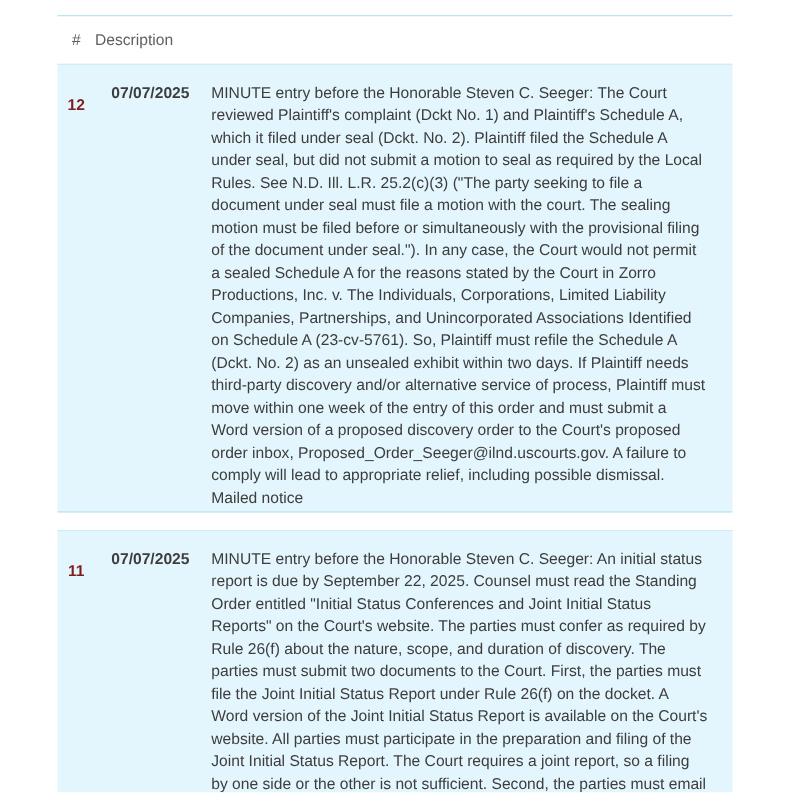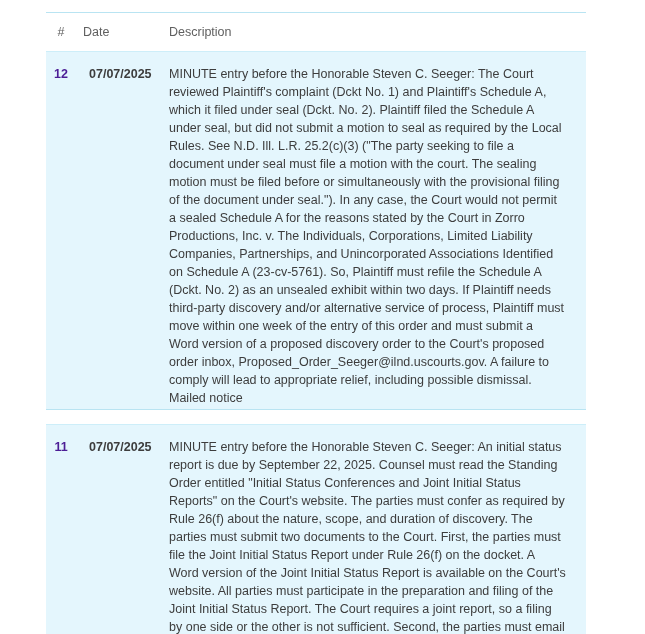--- a/index.html
+++ b/index.html
@@ -38,42 +38,42 @@
     display: grid;
     grid-template-columns: 30px 93px 1fr;
     background: #e4f6fd;
     border-top: 1px solid #cdeef9;
     border-bottom: 1px solid #b9e4f2;
     padding: 13px 0 2px 0;
     margin-bottom: 14px;
   }
   .cell-num {
     text-align: center;
-    color: #4c1d95;
+    color: #7f1d1d;
     font-weight: bold;
+    margin-top: 10px;
   }
   .cell-date {
     padding-left: 13px;
     white-space: nowrap;
     font-weight: bold;
   }
   .cell-desc {
     padding-right: 20px;
   }
 </style>
 </head>
 <body>
 
 <div class="page">
   <div class="docket-table">
     <div class="top-spacer"></div>
 
     <div class="thead">
       <div class="th-num">#</div>
-      <div class="th-date">Date</div>
       <div class="th-desc">Description</div>
     </div>
 
     <div class="row">
       <div class="cell-num">12</div>
       <div class="cell-date">07/07/2025</div>
       <div class="cell-desc">MINUTE entry before the Honorable Steven C. Seeger: The Court reviewed Plaintiff's complaint (Dckt No. 1) and Plaintiff's Schedule A, which it filed under seal (Dckt. No. 2). Plaintiff filed the Schedule A under seal, but did not submit a motion to seal as required by the Local Rules. See N.D. Ill. L.R. 25.2(c)(3) ("The party seeking to file a document under seal must file a motion with the court. The sealing motion must be filed before or simultaneously with the provisional filing of the document under seal."). In any case, the Court would not permit a sealed Schedule A for the reasons stated by the Court in Zorro Productions, Inc. v. The Individuals, Corporations, Limited Liability Companies, Partnerships, and Unincorporated Associations Identified on Schedule A (23-cv-5761). So, Plaintiff must refile the Schedule A (Dckt. No. 2) as an unsealed exhibit within two days. If Plaintiff needs third-party discovery and/or alternative service of process, Plaintiff must move within one week of the entry of this order and must submit a Word version of a proposed discovery order to the Court's proposed order inbox, Proposed_Order_Seeger@ilnd.uscourts.gov. A failure to comply will lead to appropriate relief, including possible dismissal. Mailed notice</div>
     </div>
 
     <div class="row">

